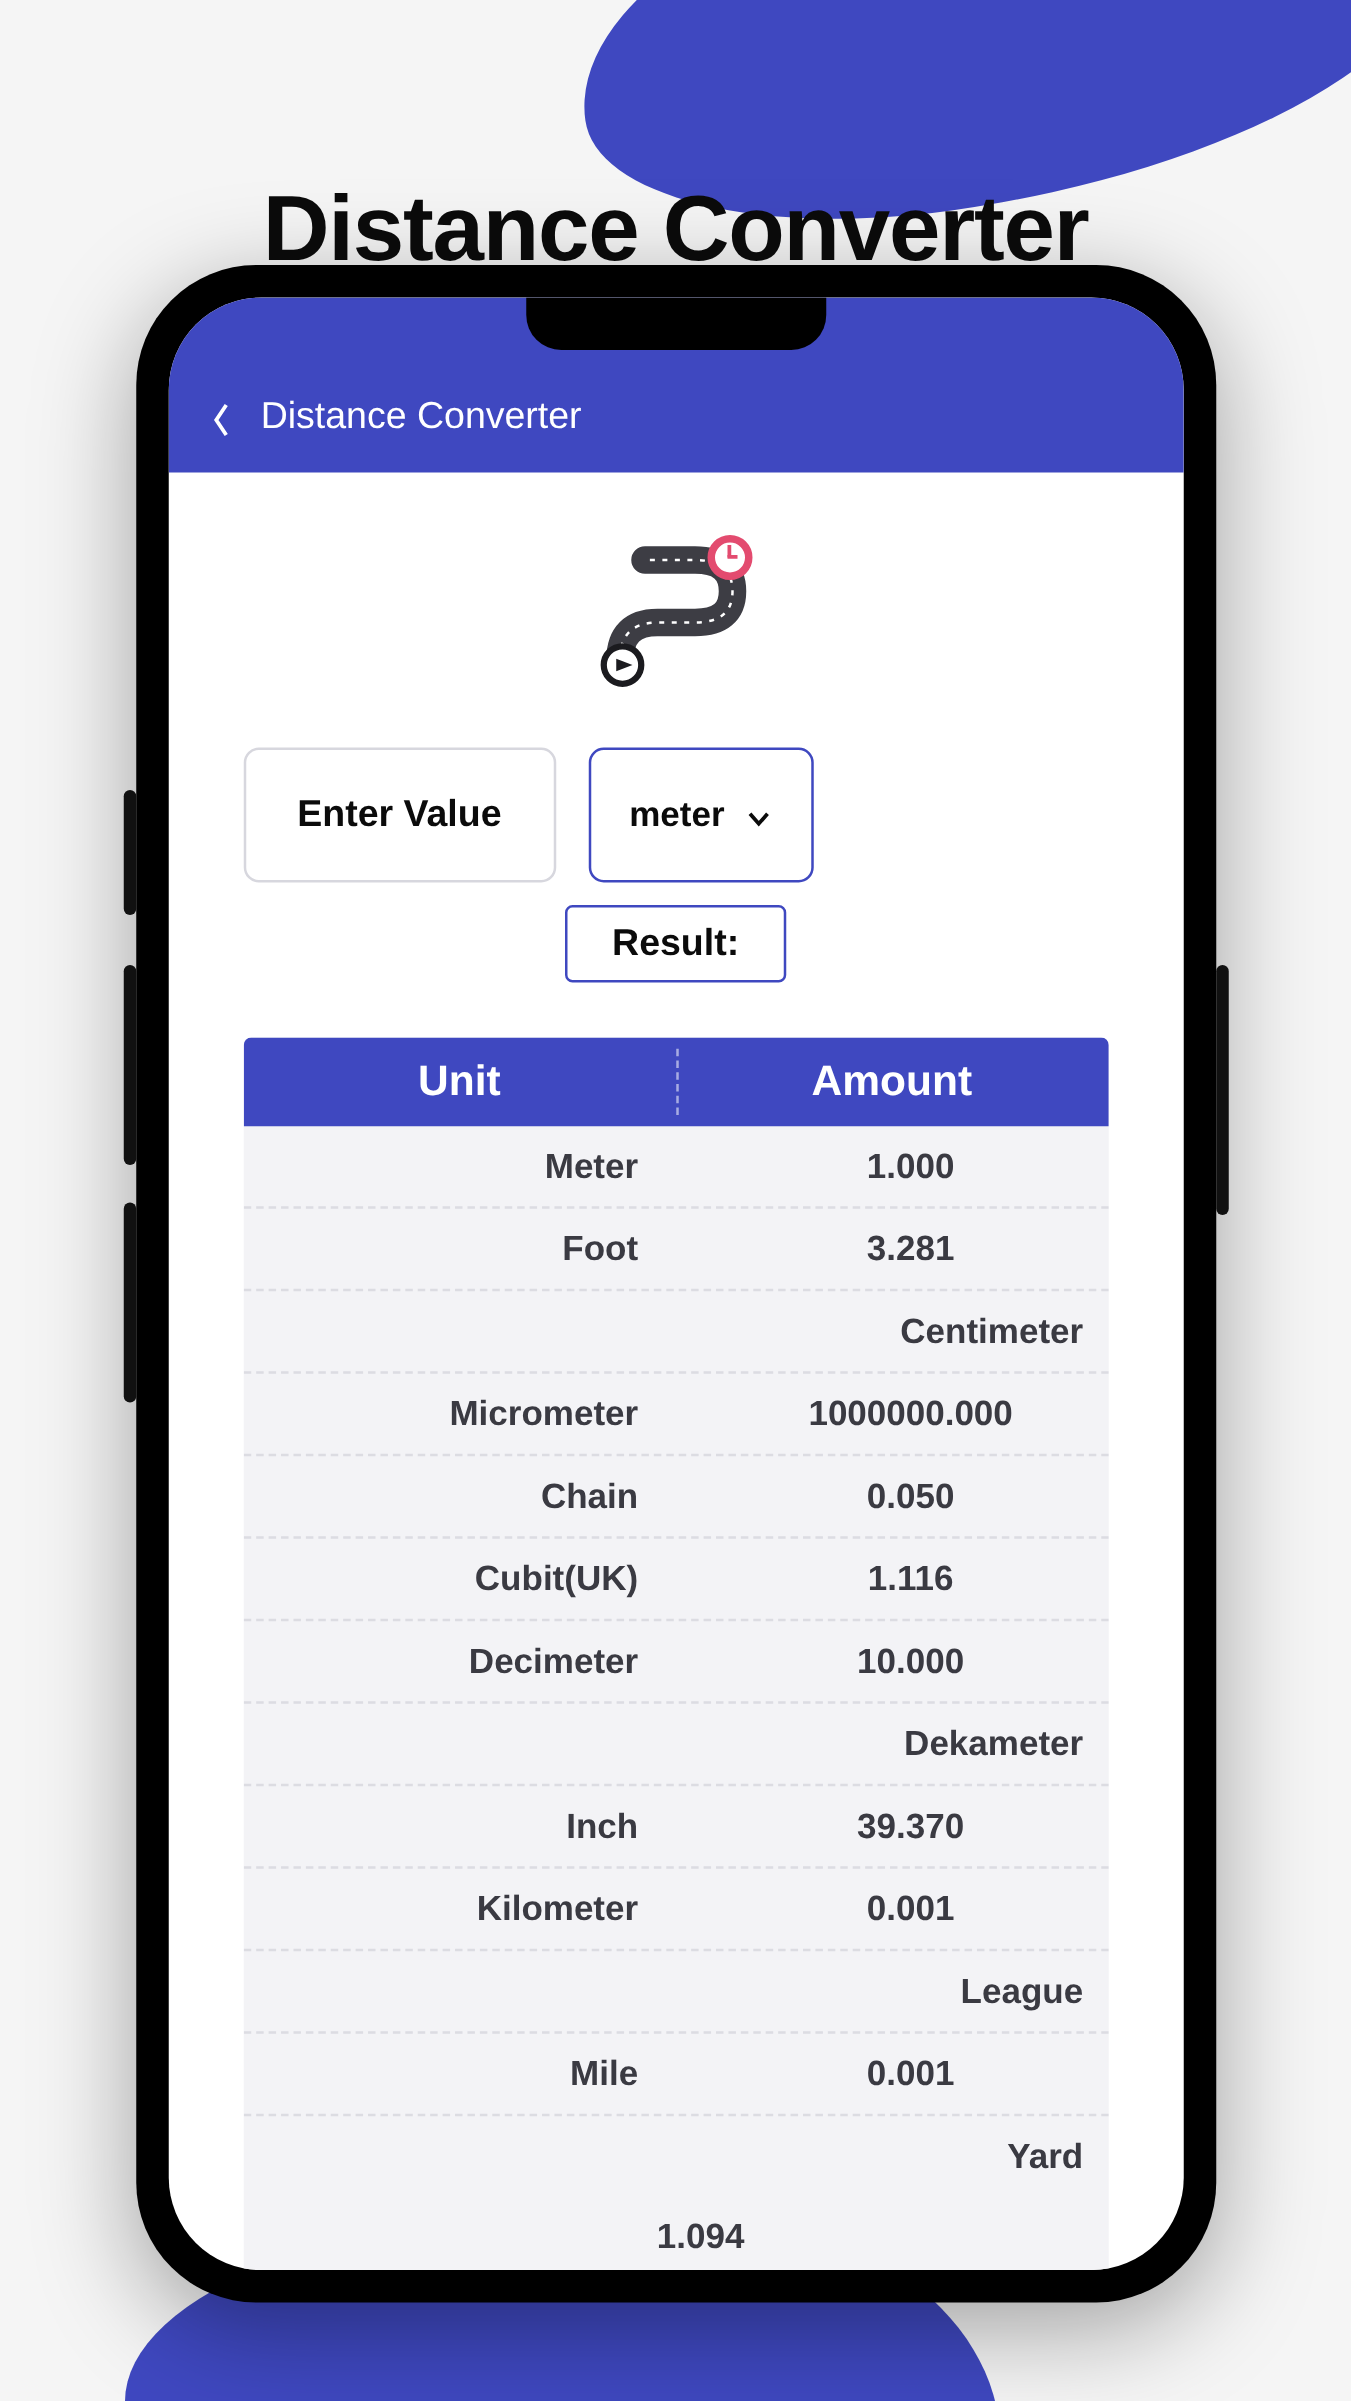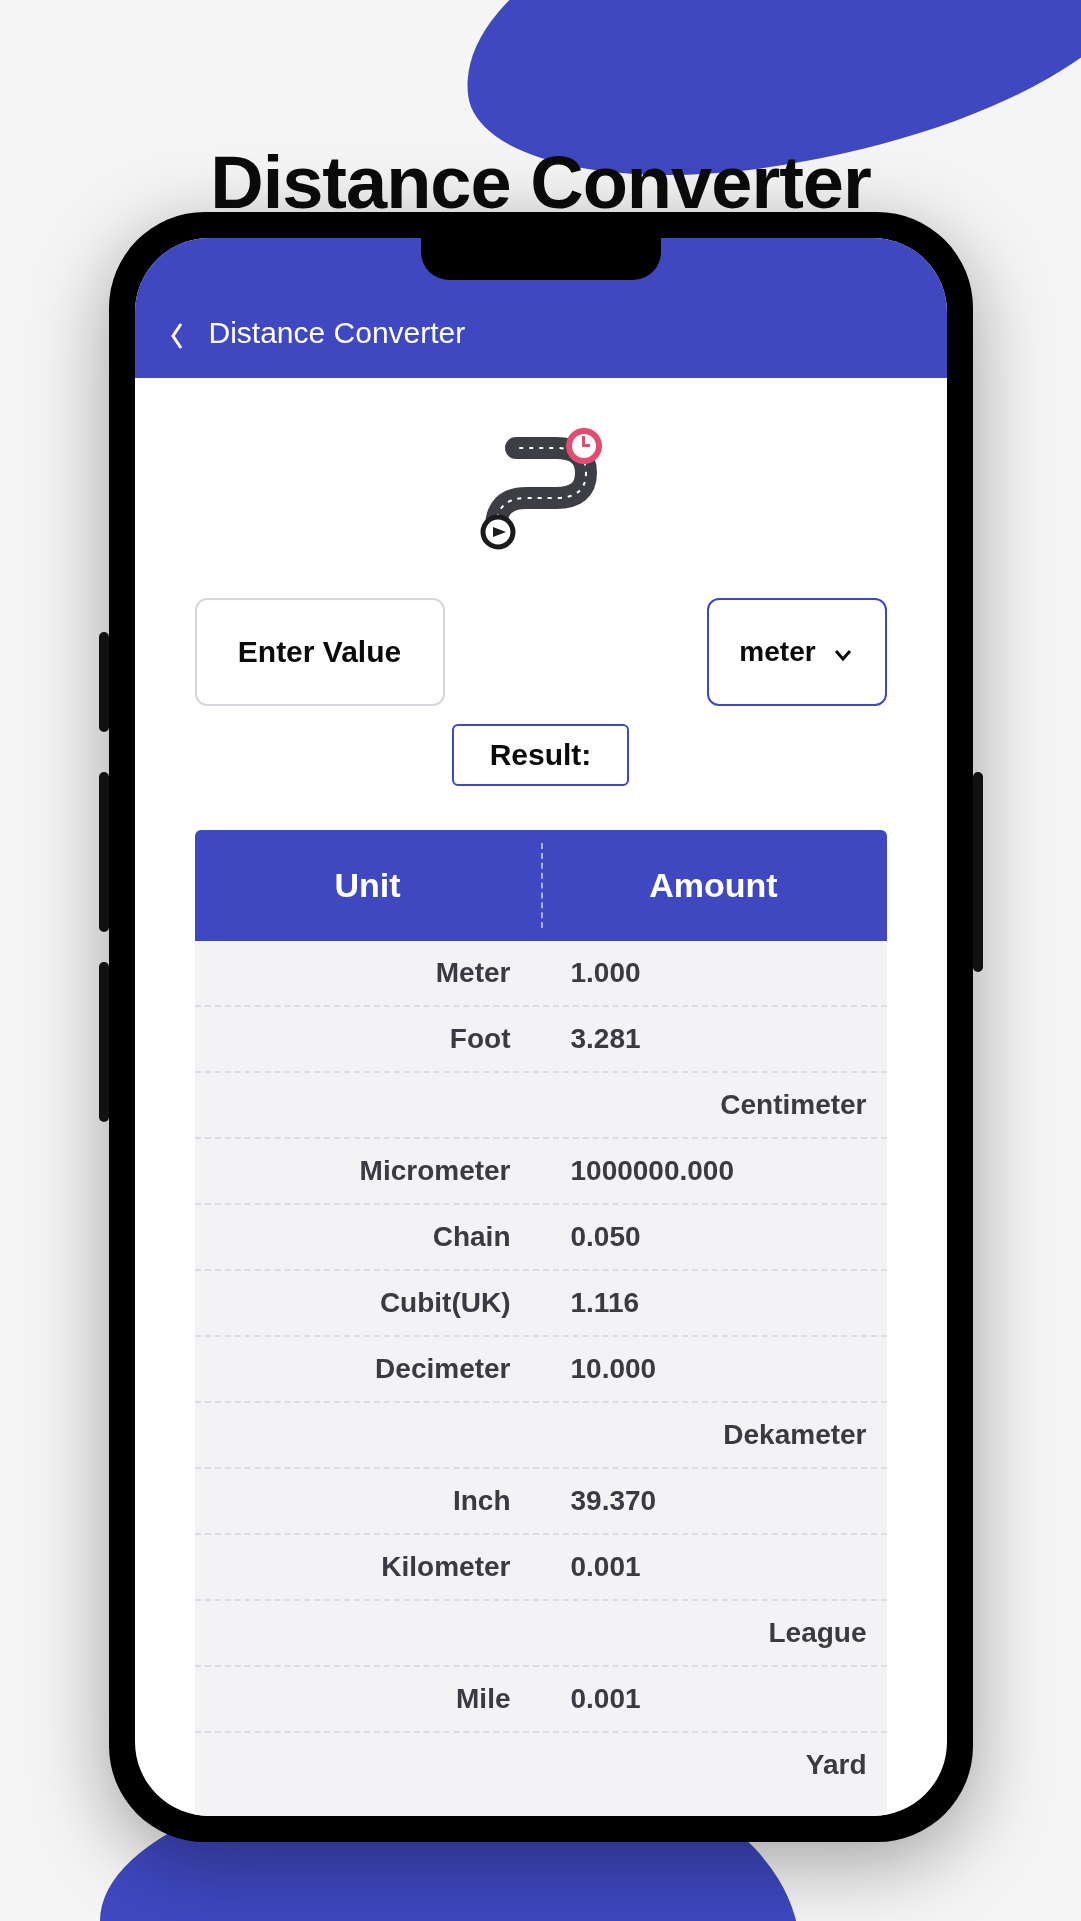--- a/index.html
+++ b/index.html
@@ -98,22 +98,22 @@
 .logo-wrap {
   display: flex;
   justify-content: center;
   padding: 50px 0 40px 0;
 }
 .logo-svg { width: 130px; height: 130px; }
 
 
 .controls {
   display: flex;
-  justify-content: space-between;
-  gap: 42px;
+  justify-content: flex-start;
+  gap: 26px;
   padding: 0 60px;
 }
 .control-box {
   border: 2px solid #d7d7de;
   border-radius: 12px;
   height: 108px;
   display: flex;
   align-items: center;
   justify-content: center;
   font-weight: 700;
@@ -151,21 +151,21 @@
   overflow: hidden;
 }
 .thead {
   display: flex;
   background: #3f48c0;
   color: #fff;
   font-size: 34px;
   font-weight: 600;
   position: relative;
 }
-.thead .th { flex: 1; text-align: center; padding: 36px 0; }
+.thead .th { flex: 1; text-align: center; padding: 16px 0; }
 .thead .divider {
   position: absolute;
   left: 50%;
   top: 12%;
   height: 76%;
   border-left: 2px dashed rgba(255,255,255,.55);
 }
 .tbody .tr {
   display: flex;
   border-bottom: 2px dashed #dcdce2;
@@ -174,21 +174,21 @@
 .td-unit {
   flex: 1;
   text-align: right;
   padding: 16px 20px 16px 0;
   font-size: 28px;
   font-weight: 600;
   color: #3a3a42;
 }
 .td-amount {
   flex: 1;
-  text-align: left;
+  text-align: center;
   padding: 16px 0 16px 40px;
   font-size: 28px;
   font-weight: 600;
   color: #3a3a42;
 }
 </style>
 </head>
 <body>
 
 <div class="blob-top"></div>

